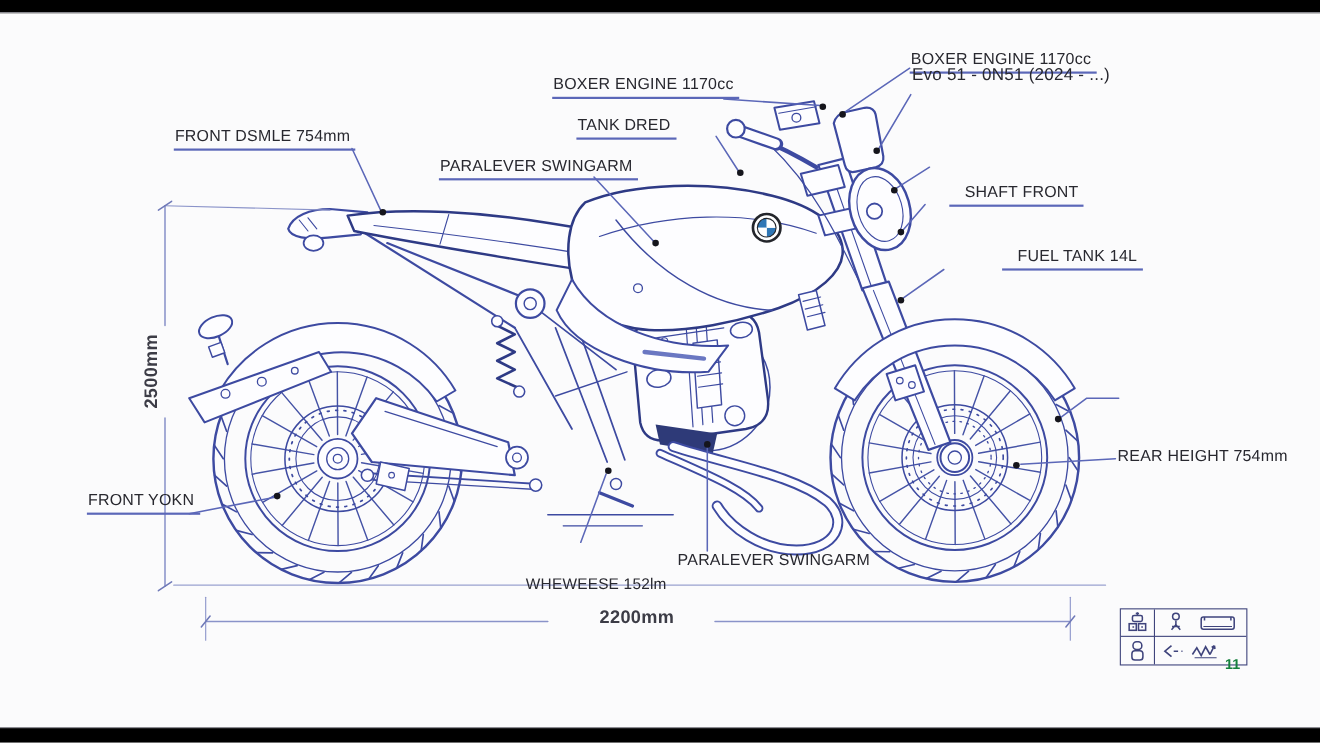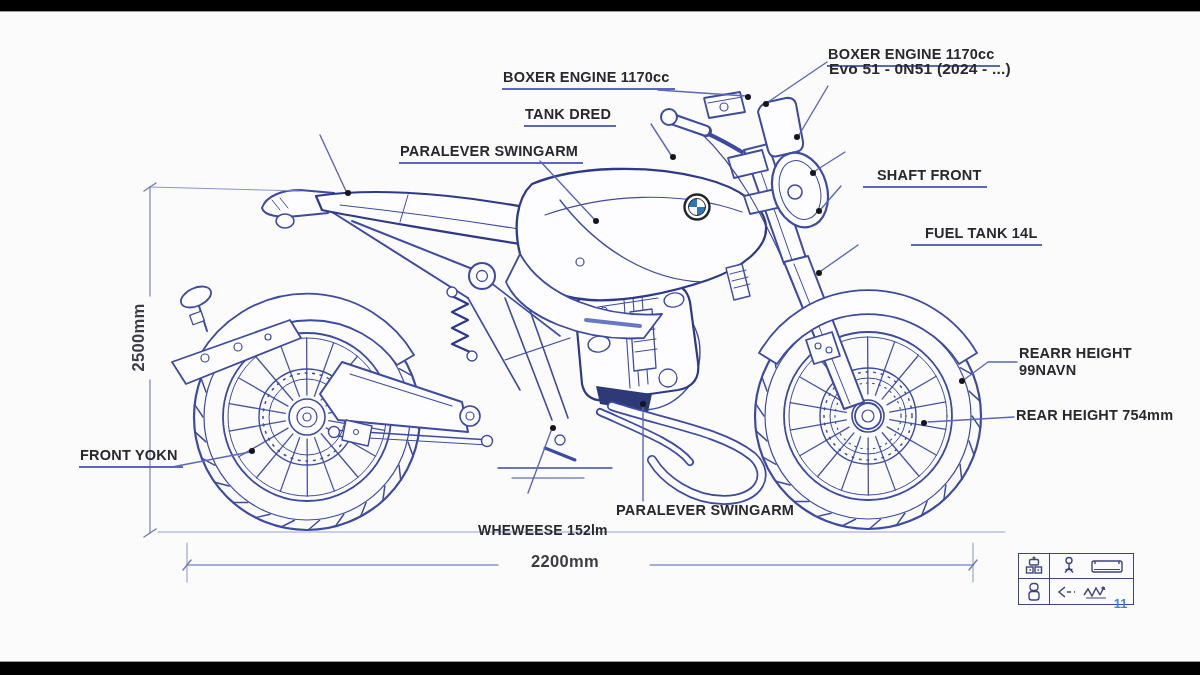--- a/index.html
+++ b/index.html
@@ -6,36 +6,36 @@
     --line:#3d4aa1; --line-dark:#2e3a85; --dim:#8a93c9;
     --label:#28282f; --underline:#5b67b8; --bar:#000;
   }
   html,body{margin:0;padding:0;background:#222;}
   .stage{position:relative;width:1200px;height:675px;background:#fbfbfc;overflow:hidden;
          font-family:"Liberation Sans",sans-serif;}
   .bar{position:absolute;left:0;width:1200px;background:var(--bar);}
   .bar.top{top:0;height:11px;border-bottom:1px solid #9a9aa0;}
   .bar.bottom{bottom:0;height:13px;border-top:1px solid #9a9aa0;}
   svg.art{position:absolute;left:0;top:0;}
-  .lbl{position:absolute;font-size:14.5px;font-weight:bold;letter-spacing:.2px;
+  .lbl{position:absolute;font-size:14.5px;font-weight:normal;letter-spacing:.2px;
        color:var(--label);white-space:nowrap;line-height:17px;}
   .lbl .ul{display:inline-block;border-bottom:2px solid var(--underline);padding:0 5px 2px 1px;}
   .lbl .ul.lead-left{padding-left:14px;}
   .dim-text{position:absolute;font-size:16.5px;font-weight:bold;color:#3c3c46;
             text-align:center;letter-spacing:.3px;}
   .rot{transform:rotate(-90deg);transform-origin:center center;}
   .legend{position:absolute;left:1018px;top:553px;width:114px;height:50px;
           border:1.6px solid #3f447c;display:grid;grid-template-columns:31px 1fr;
           grid-template-rows:25px 25px;color:#3f447c;}
   .legend .cell{display:flex;align-items:center;justify-content:space-around;
                 padding:1px 3px;box-sizing:border-box;}
   .legend .c1{border-right:1.4px solid #3f447c;}
   .legend .r1{border-bottom:1.4px solid #3f447c;}
   .legend svg{display:block;}
-  .legend .count{font-size:13px;font-weight:bold;color:#3b82f6;margin-top:23px;}
+  .legend .count{font-size:13px;font-weight:bold;color:#15803d;margin-top:23px;}
 </style>
 </head>
 <body>
 
 <div class="stage">
   <div class="bar top"></div>
 
   <svg class="art" id="art" width="1200" height="675" viewBox="0 0 1200 675" fill="none" stroke-linecap="round" stroke-linejoin="round">
 
     <g stroke="var(--line)">
@@ -348,34 +348,31 @@
       <circle cx="924" cy="423" r="3"></circle>
         <circle cx="252" cy="451" r="3"></circle>
       <circle cx="553" cy="428" r="3"></circle>
         <circle cx="643" cy="404" r="3"></circle>
     </g>
   </svg>
 
   <div class="lbl" style="left:502px;top:69px"><span class="ul">BOXER ENGINE 1170cc</span></div>
   <div class="lbl" style="left:524px;top:106px"><span class="ul">TANK DRED</span></div>
   <div class="lbl" style="left:399px;top:143px"><span class="ul">PARALEVER SWINGARM</span></div>
+  <div class="lbl" style="left:158px;top:116px"><span class="ul">FRONT DSMLE 754mm</span></div>
   <div class="lbl" style="left:827px;top:46px"><span class="ul">BOXER ENGINE 1170cc</span></div>
   <div class="lbl" style="left:829px;top:60px;font-size:15.5px"><span>Evo 51 - 0N51 (2024 -  ...)</span></div>
   <div class="lbl" style="left:863px;top:167px"><span class="ul lead-left">SHAFT FRONT</span></div>
   <div class="lbl" style="left:911px;top:225px"><span class="ul lead-left">FUEL TANK 14L</span></div>
-  <div class="lbl" style="left:1019px;top:345px">
-    <span>REARR HEIGHT</span><br>
-    <span>99NAVN</span>
-  </div>
   <div class="lbl" style="left:1016px;top:407px"><span>REAR HEIGHT 754mm</span></div>
   <div class="lbl" style="left:79px;top:447px"><span class="ul">FRONT YOKN</span></div>
   <div class="lbl" style="left:478px;top:522px;font-size:14px"><span>WHEWEESE 152lm</span></div>
   <div class="lbl" style="left:616px;top:502px"><span>PARALEVER SWINGARM</span></div>
 
-  <div class="dim-text" style="left:520px;top:552px;width:90px">2200mm</div>
+  <div class="dim-text" style="left:534px;top:552px;width:90px">2200mm</div>
   <div class="dim-text rot" style="left:93px;top:328px;width:90px">2500mm</div>
 
   <div class="legend">
     <div class="cell c1 r1">
       <svg width="20" height="20" viewBox="0 0 20 20" stroke="#3f447c" stroke-width="1.4" fill="none">
         <line x1="10" y1="0.5" x2="10" y2="3"></line>
           <line x1="8.5" y1="1.8" x2="11.5" y2="1.8"></line>
         <rect x="5.5" y="3.5" width="9" height="5.5" rx="1.5"></rect>
         <rect x="2.5" y="11" width="6.5" height="6"></rect>
           <rect x="11" y="11" width="6.5" height="6"></rect>

